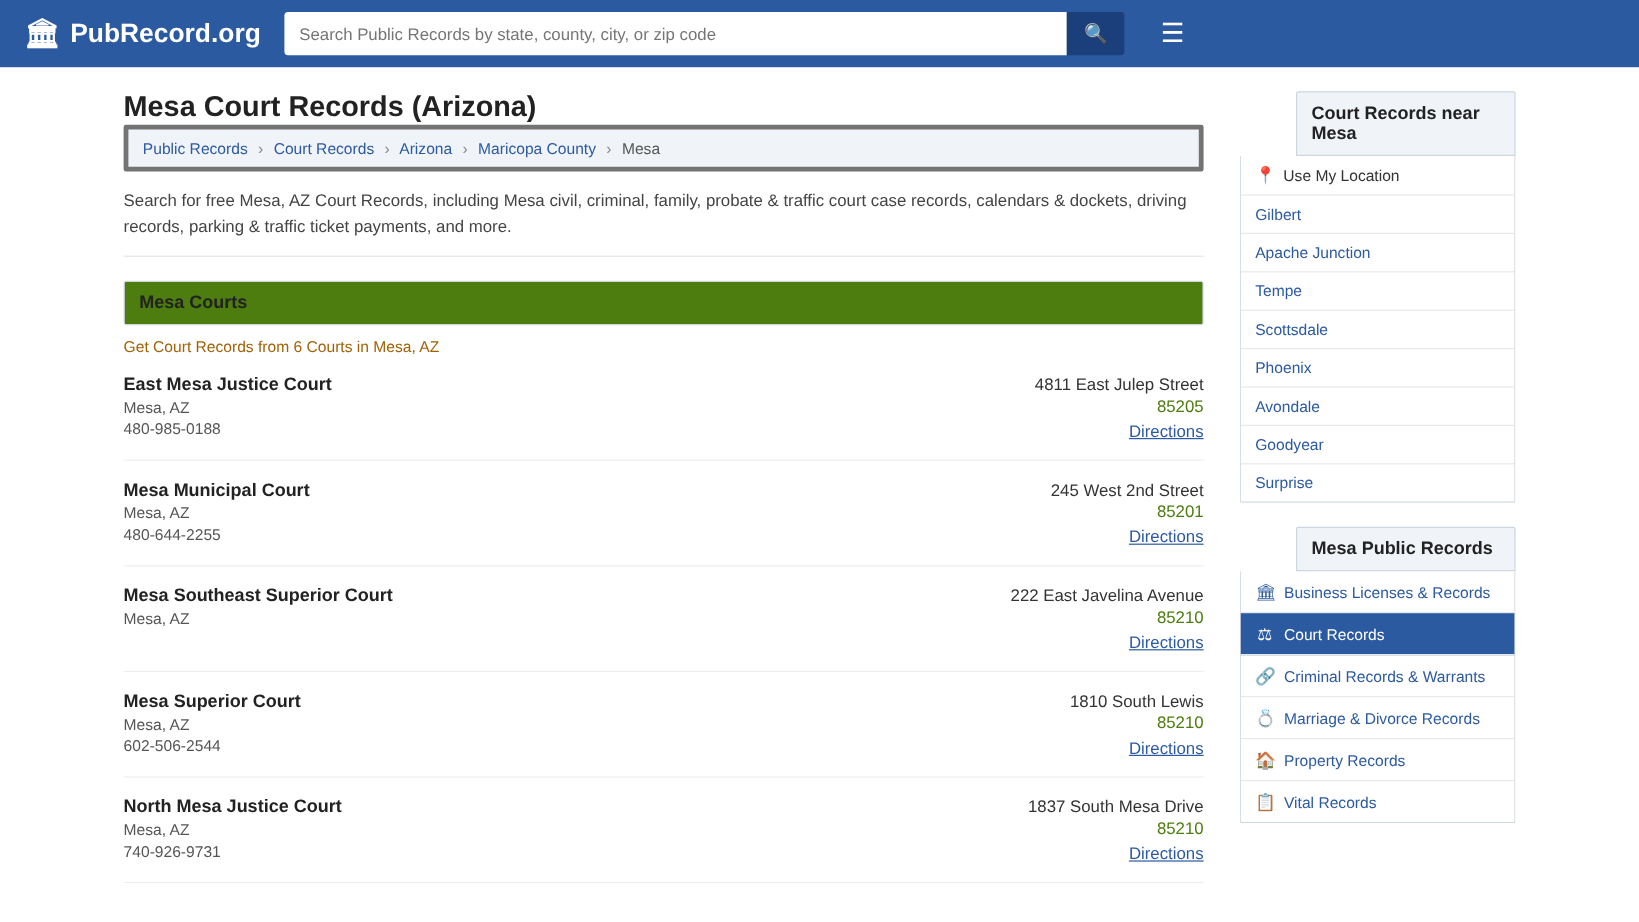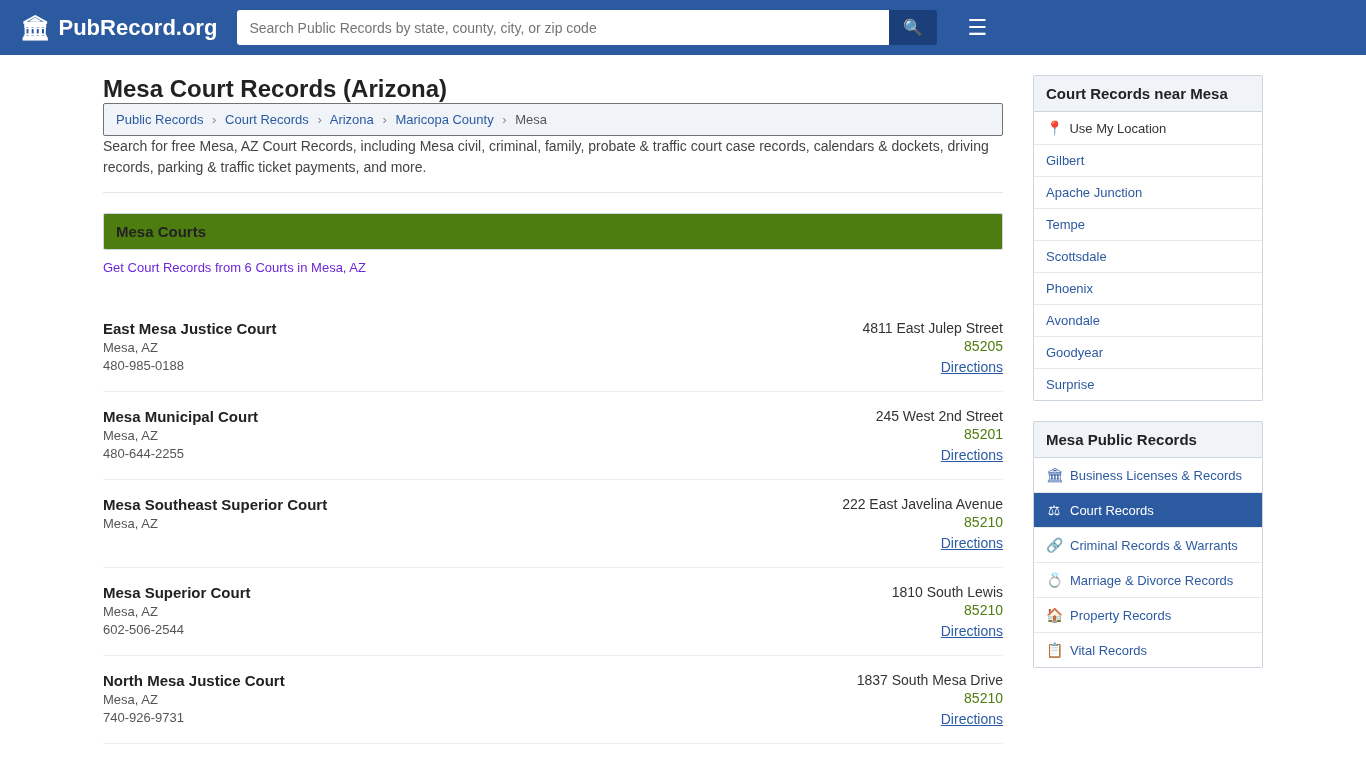--- a/index.html
+++ b/index.html
@@ -78,24 +78,25 @@
     .page-title {
       font-size: 24px;
       font-weight: bold;
       color: #222;
     }
 
     
     .breadcrumb {
       background: #f0f4f8;
       padding: 8px 12px;
-      border: 1px solid #737373;
+      border: 4px solid #737373;
       border-radius: 2px;
       font-size: 13px;
       color: #555;
+      margin-bottom: 14px;
     }
     .breadcrumb a {
       color: #2c5aa0;
       text-decoration: none;
     }
     .breadcrumb .sep { margin: 0 5px; color: #888; }
 
     
     .description {
       font-size: 14px;
@@ -113,22 +114,22 @@
       font-size: 15px;
       font-weight: bold;
       color: #222;
       border: 1px solid #cdd5df;
       margin-bottom: 10px;
       border-radius: 2px;
     }
 
     .section-subtext {
       font-size: 13px;
-      color: #6d28d9;
-      margin-bottom: 29px;
+      color: #a16207;
+      margin-bottom: 0;
     }
 
     
     .court-entry {
       display: flex;
       border-bottom: 1px solid #eee;
       padding: 16px 0;
       gap: 20px;
     }
     .court-info {
@@ -173,20 +174,21 @@
     
     .sidebar-section-title {
       background: #f0f4f8;
       border: 1px solid #cdd5df;
       padding: 9px 12px;
       font-size: 15px;
       font-weight: bold;
       color: #222;
       margin-bottom: 0;
       border-radius: 2px 2px 0 0;
+      margin-left: 47px;
     }
     .sidebar-list {
       border: 1px solid #cdd5df;
       border-top: none;
       border-radius: 0 0 2px 2px;
       margin-bottom: 20px;
     }
     .sidebar-item {
       padding: 8px 12px;
       border-bottom: 1px solid #e8e8e8;

